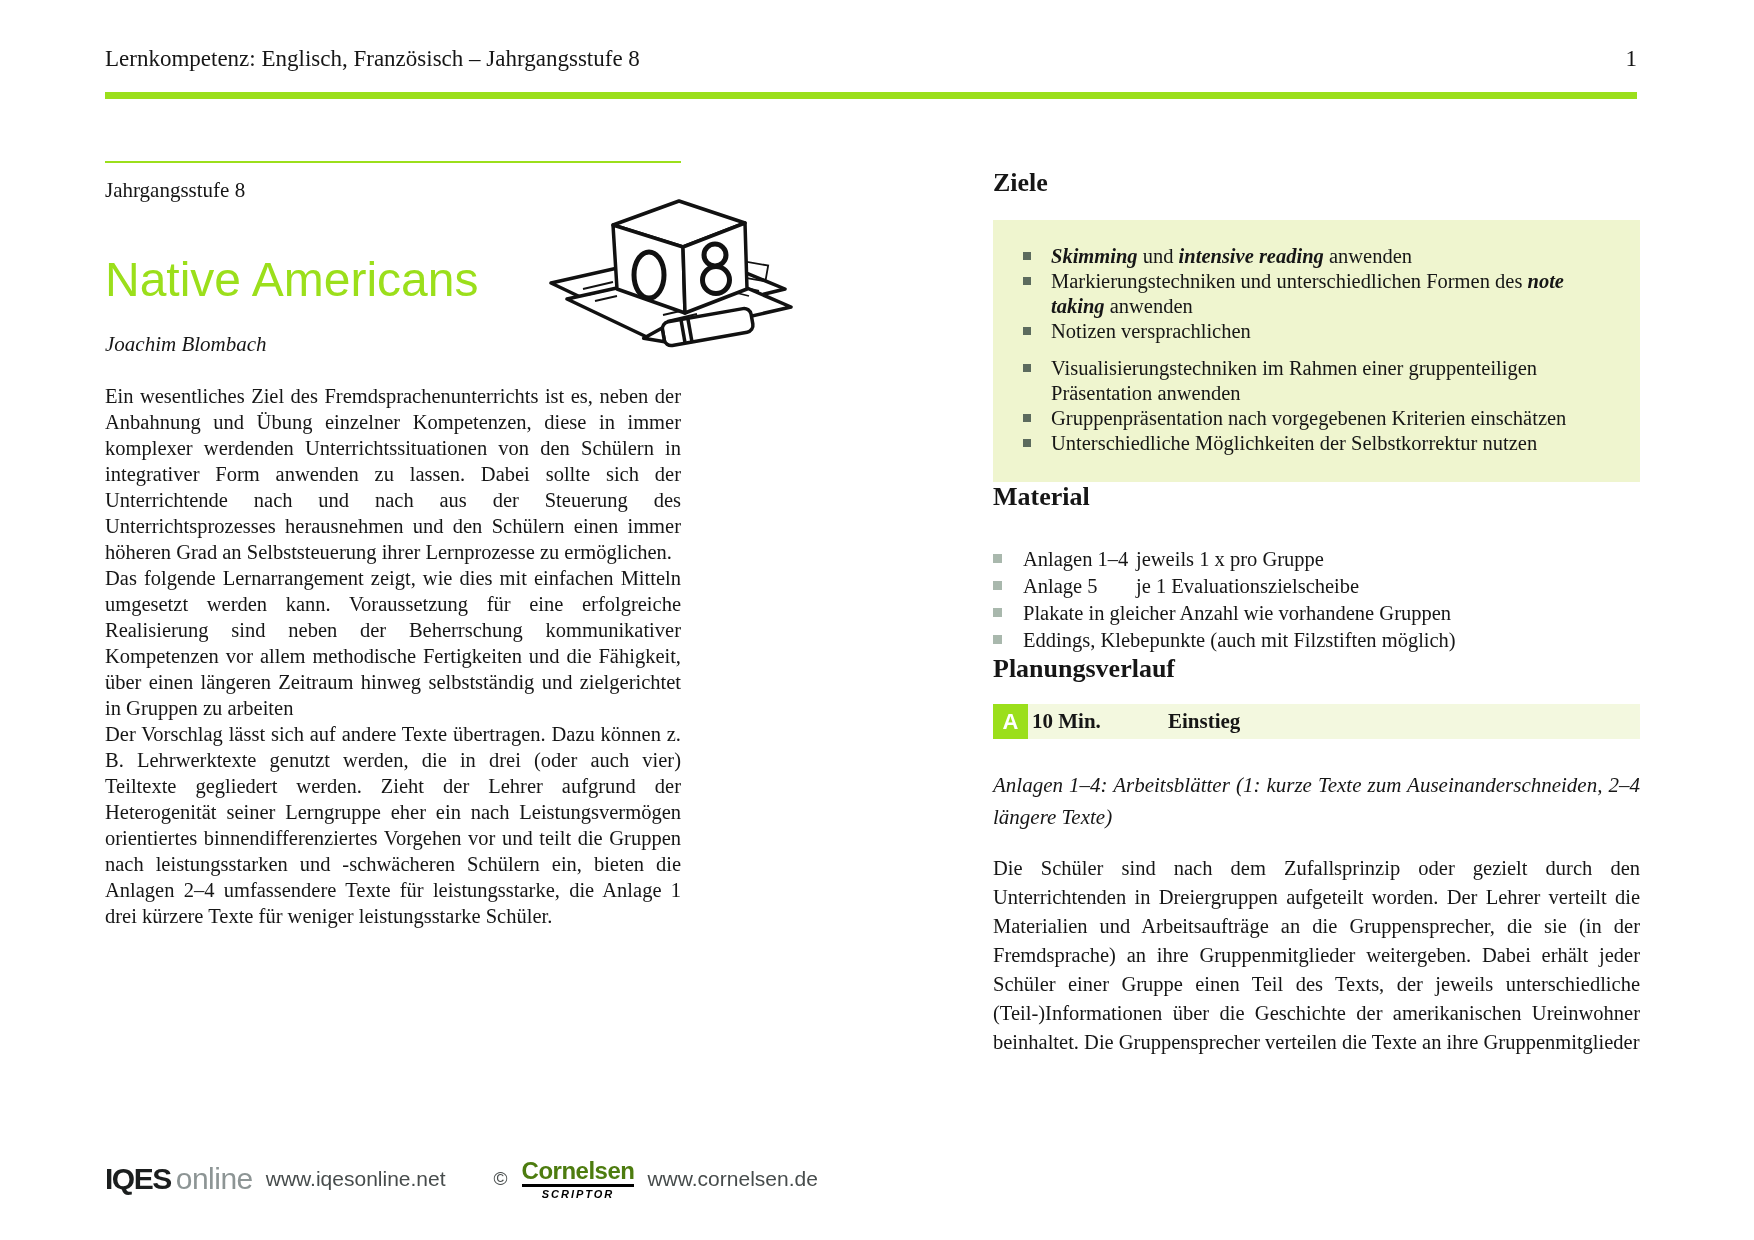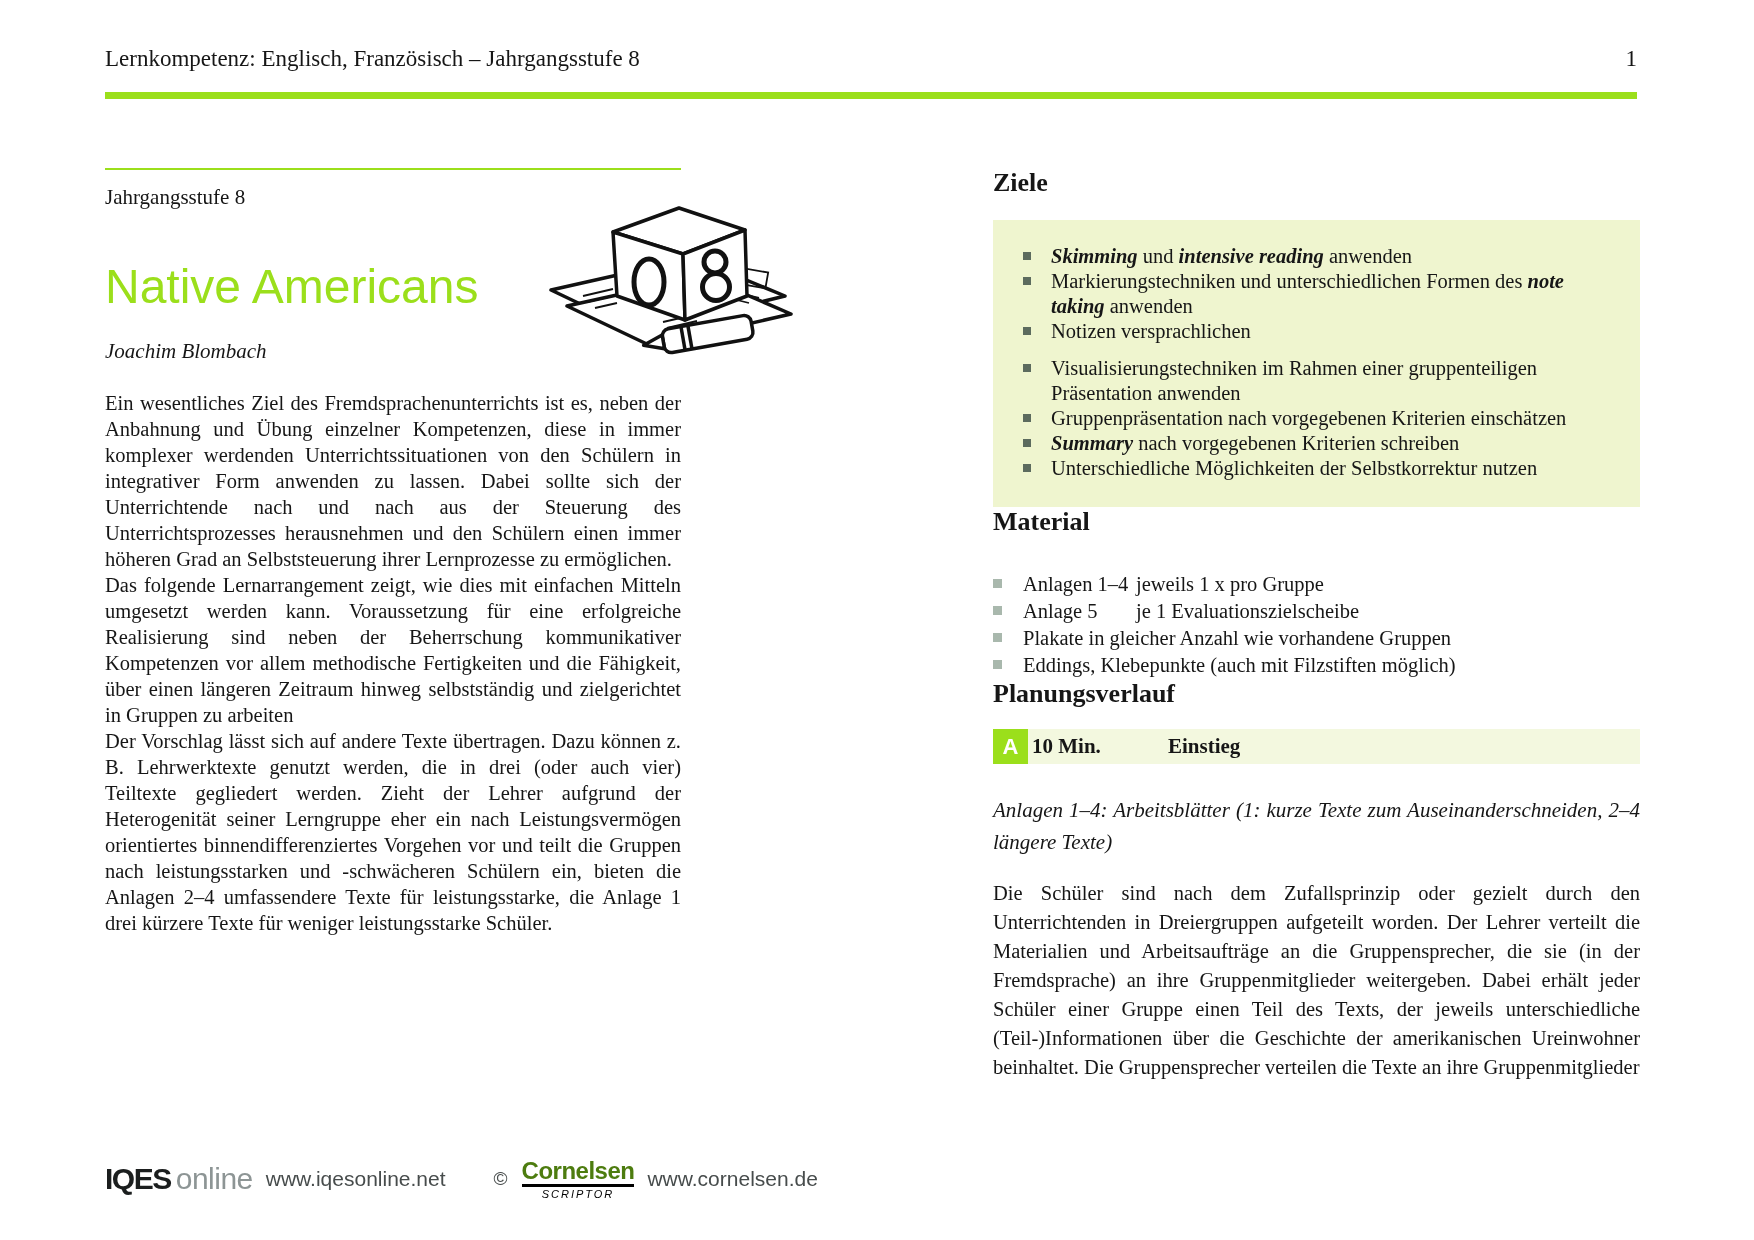--- a/index.html
+++ b/index.html
@@ -17,21 +17,21 @@
     position:relative;width:1754px;height:1240px;background:#ffffff;
     font-family:"Liberation Serif",serif;color:var(--text_dark);
     overflow:hidden;
   }
   
   .h-title{position:absolute;left:105px;top:46px;font-size:23px;}
   .h-num{position:absolute;left:1615px;top:46px;width:22px;text-align:right;font-size:23px;}
   .rule{position:absolute;left:105px;top:92px;width:1532px;height:7px;background:var(--accent);}
 
   
-  .col-left{position:absolute;left:105px;top:168px;width:576px;}
+  .col-left{position:absolute;left:105px;top:161px;width:576px;}
   .thin-rule{height:2px;background:var(--accent);}
   .kicker{font-size:21px;line-height:26px;margin-top:14px;}
   .doc-title{font-family:"Liberation Sans",sans-serif;font-size:48px;line-height:50px;
     color:var(--accent);margin-top:52px;font-weight:400;}
   .author{font-style:italic;font-size:21px;line-height:26px;margin-top:26px;}
   .meta{margin-top:10px;}
   .meta p{margin:0;font-weight:bold;font-size:21px;line-height:27px;text-align:left;}
   .bodytext{margin-top:26px;}
   .bodytext p{margin:0;font-size:20.5px;line-height:26px;text-align:justify;hyphens:auto;-webkit-hyphens:auto;}
   .illu{position:absolute;left:438px;top:26px;width:252px;height:166px;pointer-events:none;}
@@ -66,21 +66,21 @@
   
   .footer{position:absolute;left:105px;top:1158px;display:flex;align-items:center;height:42px;}
   .f-iqes{font-family:"Liberation Sans",sans-serif;font-size:30px;font-weight:bold;
     letter-spacing:-1.5px;color:#1b1e1e;white-space:nowrap;}
   .f-iqes .lite{font-weight:400;color:var(--logo_gray);margin-left:5px;letter-spacing:-0.5px;}
   .f-url{font-family:"Liberation Sans",sans-serif;font-size:21px;color:var(--footer_gray);margin-left:13px;}
   .f-copy{font-family:"Liberation Sans",sans-serif;font-size:19px;color:var(--footer_gray);margin-left:48px;}
   .f-corn{margin-left:14px;text-align:center;line-height:1;}
   .f-corn .cname{font-family:"Liberation Sans",sans-serif;font-size:24px;font-weight:800;
     letter-spacing:-0.5px;color:#4d7c0f;border-bottom:3px solid #000;padding-bottom:1px;display:inline-block;}
-  .f-corn .csub{font-family:"Liberation Sans",sans-serif;font-size:11px;font-weight:normal;
+  .f-corn .csub{font-family:"Liberation Sans",sans-serif;font-size:11px;font-weight:bold;
     font-style:italic;letter-spacing:2px;color:#000;margin-top:2px;}
 </style>
 </head>
 <body>
 
 <div class="page">
 
   <div class="h-title">Lernkompetenz: Englisch, Französisch – Jahrgangsstufe 8</div>
   <div class="h-num">1</div>
   <div class="rule"></div>
@@ -131,21 +131,20 @@
     <h2>Ziele</h2>
     <div class="goal-box">
       <ul class="blist group1">
           <li><span class="sq"></span><span class="bi">Skimming</span> und <span class="bi">intensive reading</span> anwenden</li>
           <li><span class="sq"></span>Markierungstechniken und unterschiedlichen Formen des <span class="bi">note taking</span> anwenden</li>
           <li><span class="sq"></span>Notizen versprachlichen</li>
         </ul>
       <ul class="blist group2">
           <li><span class="sq"></span>Visualisierungstechniken im Rahmen einer gruppenteiligen Präsentation anwenden</li>
           <li><span class="sq"></span>Gruppenpräsentation nach vorgegebenen Kriterien einschätzen</li>
-          <li><span class="sq"></span><span class="bi">Summary</span> nach vorgegebenen Kriterien schreiben</li>
           <li><span class="sq"></span>Unterschiedliche Möglichkeiten der Selbstkorrektur nutzen</li>
         </ul>
     </div>
 
     <h2 class="material-h">Material</h2>
     <ul class="mlist">
         <li><span class="sq"></span><span class="mlabel">Anlagen 1–4</span><span>jeweils 1 x pro Gruppe</span></li>
         <li><span class="sq"></span><span class="mlabel">Anlage 5</span><span>je 1 Evaluationszielscheibe</span></li>
         <li><span class="sq"></span><span>Plakate in gleicher Anzahl wie vorhandene Gruppen</span></li>
         <li><span class="sq"></span><span>Eddings, Klebepunkte (auch mit Filzstiften möglich)</span></li>

